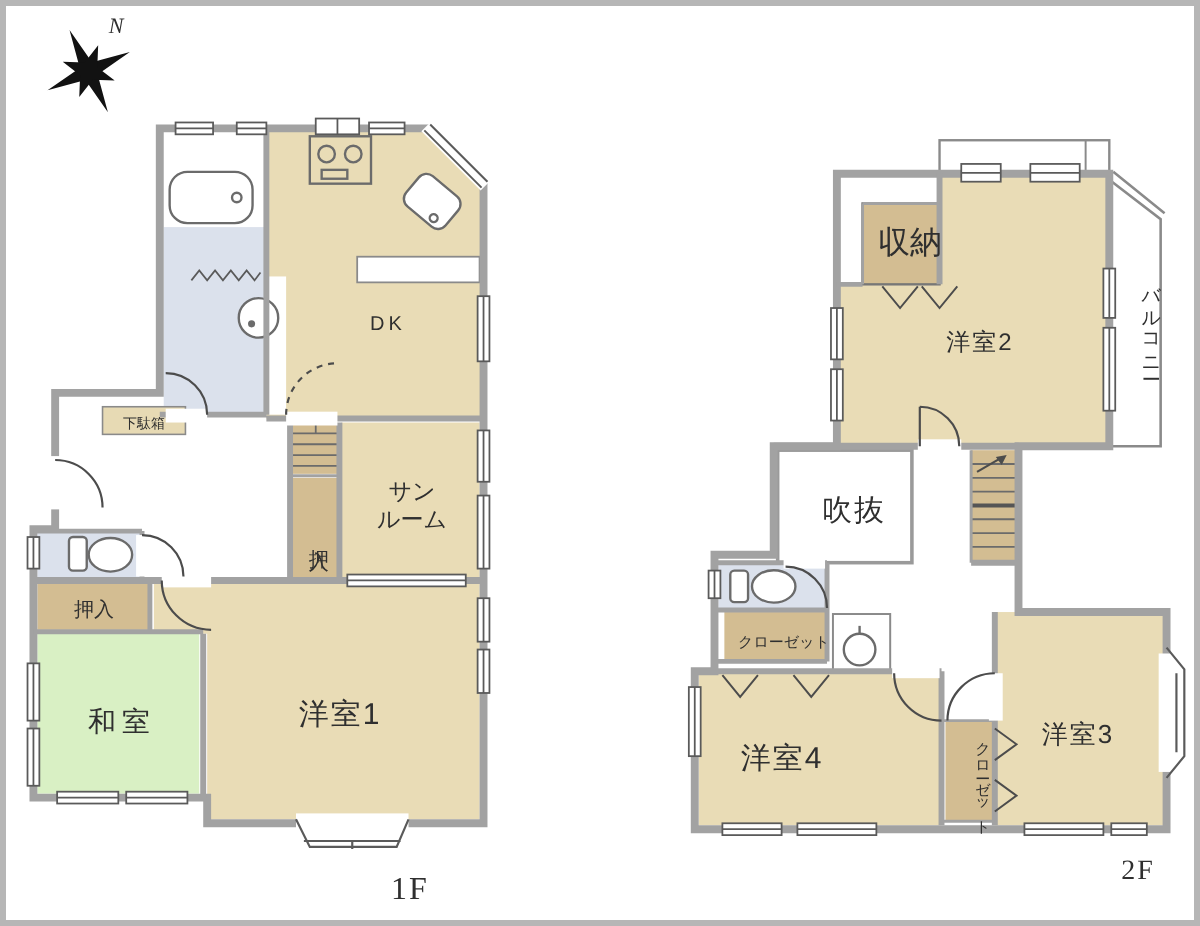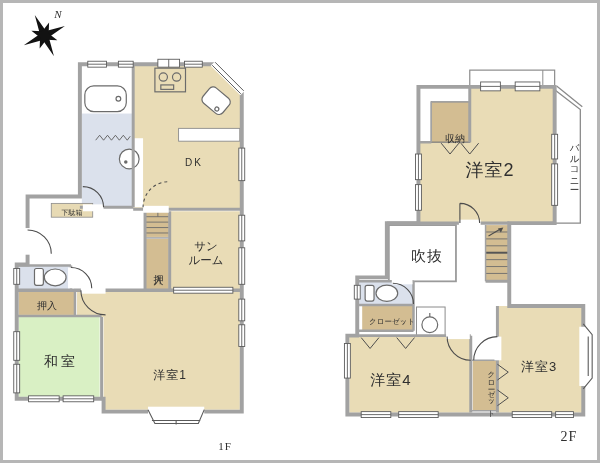--- a/index.html
+++ b/index.html
@@ -237,26 +237,26 @@
 </svg>
 
 <div class="lbl serif" style="left:55px;top:11px;font-size:11px;font-style:italic">N</div>
 
 <div class="lbl" style="left:191px;top:160px;font-size:10px;letter-spacing:2px">DK</div>
 <div class="lbl" style="left:203px;top:251px;font-size:11.5px">サン
 ルーム</div>
 <div class="lbl vert" style="left:155px;top:264px;font-size:10px">押入</div>
 <div class="lbl" style="left:44px;top:303px;font-size:10px">押入</div>
 <div class="lbl" style="left:58px;top:358px;font-size:14px;letter-spacing:3px">和室</div>
-<div class="lbl" style="left:167px;top:372px;font-size:12px;letter-spacing:1px">洋室1</div>
+<div class="lbl" style="left:167px;top:355px;font-size:15px;letter-spacing:1px">洋室1</div>
 <div class="lbl" style="left:69px;top:210px;font-size:7px">下駄箱</div>
-<div class="lbl serif" style="left:222px;top:443px;font-size:11px;letter-spacing:1px">1F</div>
-
-<div class="lbl" style="left:452px;top:136px;font-size:10px">収納</div>
-<div class="lbl" style="left:487px;top:168px;font-size:18px;letter-spacing:1px">洋室2</div>
+<div class="lbl serif" style="left:202px;top:443px;font-size:16px;letter-spacing:1px">1F</div>
+
+<div class="lbl" style="left:452px;top:120px;font-size:16px">収納</div>
+<div class="lbl" style="left:487px;top:168px;font-size:12px;letter-spacing:1px">洋室2</div>
 <div class="lbl vert" style="left:572px;top:158px;font-size:9.5px">バルコニー</div>
 <div class="lbl" style="left:424px;top:253px;font-size:15px;letter-spacing:1px">吹抜</div>
 <div class="lbl" style="left:389px;top:319px;font-size:7.5px">クローゼット</div>
 <div class="lbl vert" style="left:487.5px;top:387px;font-size:7.5px">クローゼット</div>
 <div class="lbl" style="left:388px;top:377px;font-size:15px;letter-spacing:1px">洋室4</div>
 <div class="lbl" style="left:536px;top:364px;font-size:13px;letter-spacing:1px">洋室3</div>
 <div class="lbl serif" style="left:566px;top:434px;font-size:14px;letter-spacing:1px">2F</div>
 
 </div>
 

